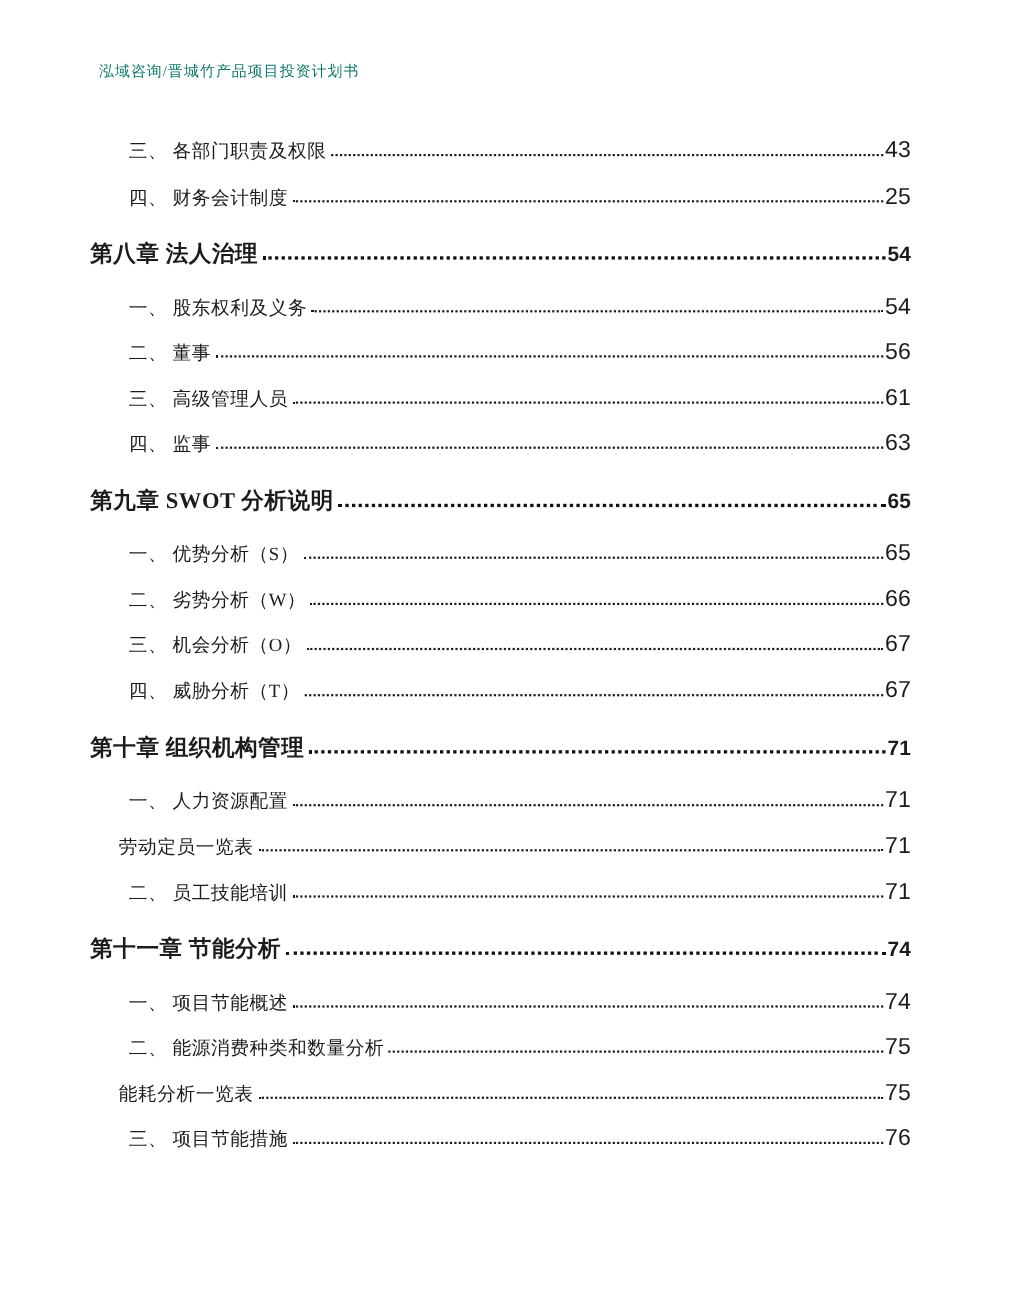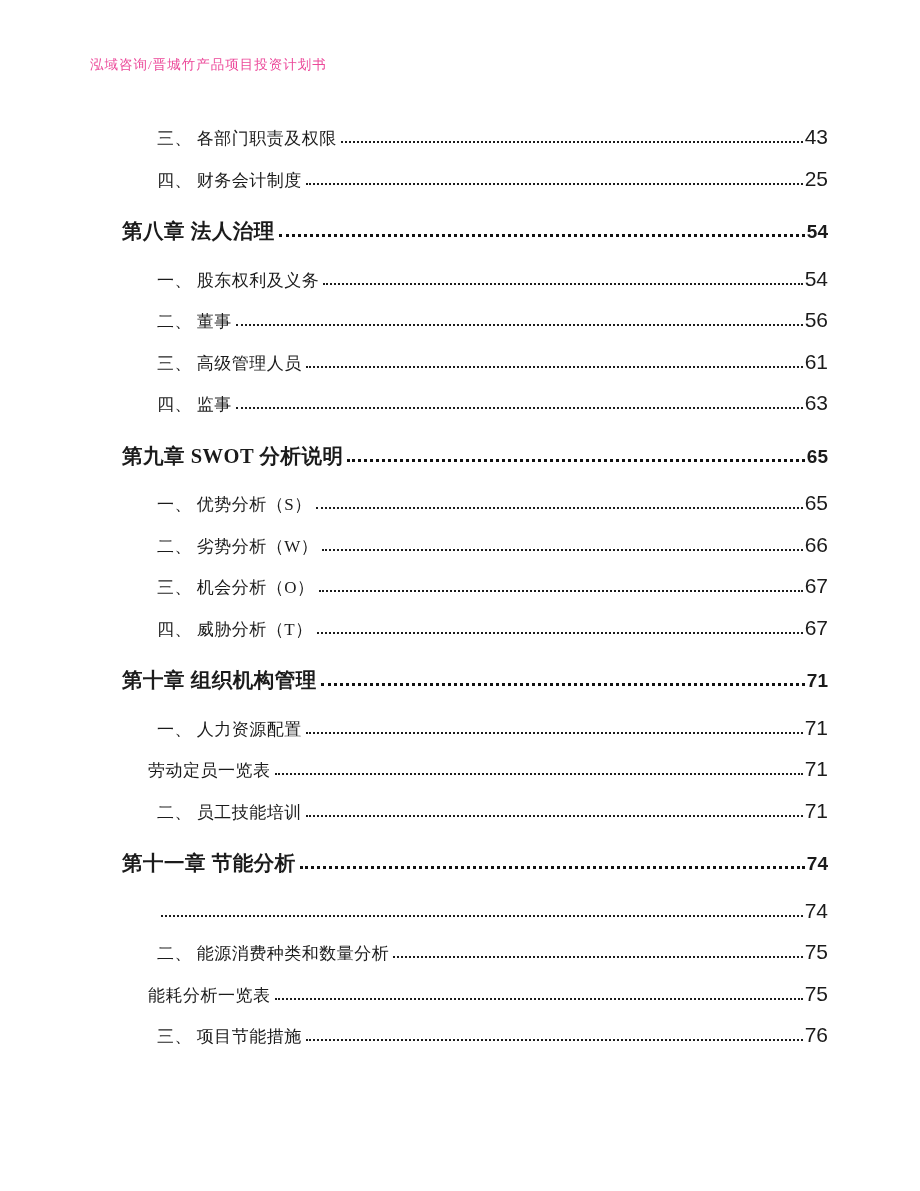--- a/index.html
+++ b/index.html
@@ -11,29 +11,28 @@
     font-family: "Liberation Serif", "DejaVu Serif", serif;
     color: #1b1b1b;
     overflow: hidden;
   }
   .doc-header {
     position: absolute;
     left: 90px;
     top: 56px;
     font-size: 13.5px;
     letter-spacing: 1px;
-    color: #ec4899;
+    color: #0f766e;
     font-family: "Liberation Serif", "DejaVu Serif", serif;
   }
   .toc {
     position: absolute;
     left: 82px;
     right: 92px;
     top: 116px;
-    margin-left: 40px;
   }
   .row {
     display: flex;
     align-items: baseline;
     white-space: nowrap;
   }
   .row.sub, .row.table {
     height: 41.5px;
     line-height: 41.5px;
     font-size: 17px;
@@ -149,20 +148,21 @@
     <span class="row-label">二、 员工技能培训</span>
     <span class="leader"></span>
     <span class="page-num">71</span>
   </div>
     <div class="row chapter">
     <span class="row-label">第十一章 节能分析</span>
     <span class="leader"></span>
     <span class="page-num">74</span>
   </div>
     <div class="row sub">
+    <span class="row-label">一、 项目节能概述</span>
     <span class="leader"></span>
     <span class="page-num">74</span>
   </div>
     <div class="row sub">
     <span class="row-label">二、 能源消费种类和数量分析</span>
     <span class="leader"></span>
     <span class="page-num">75</span>
   </div>
     <div class="row table">
     <span class="row-label">能耗分析一览表</span>

